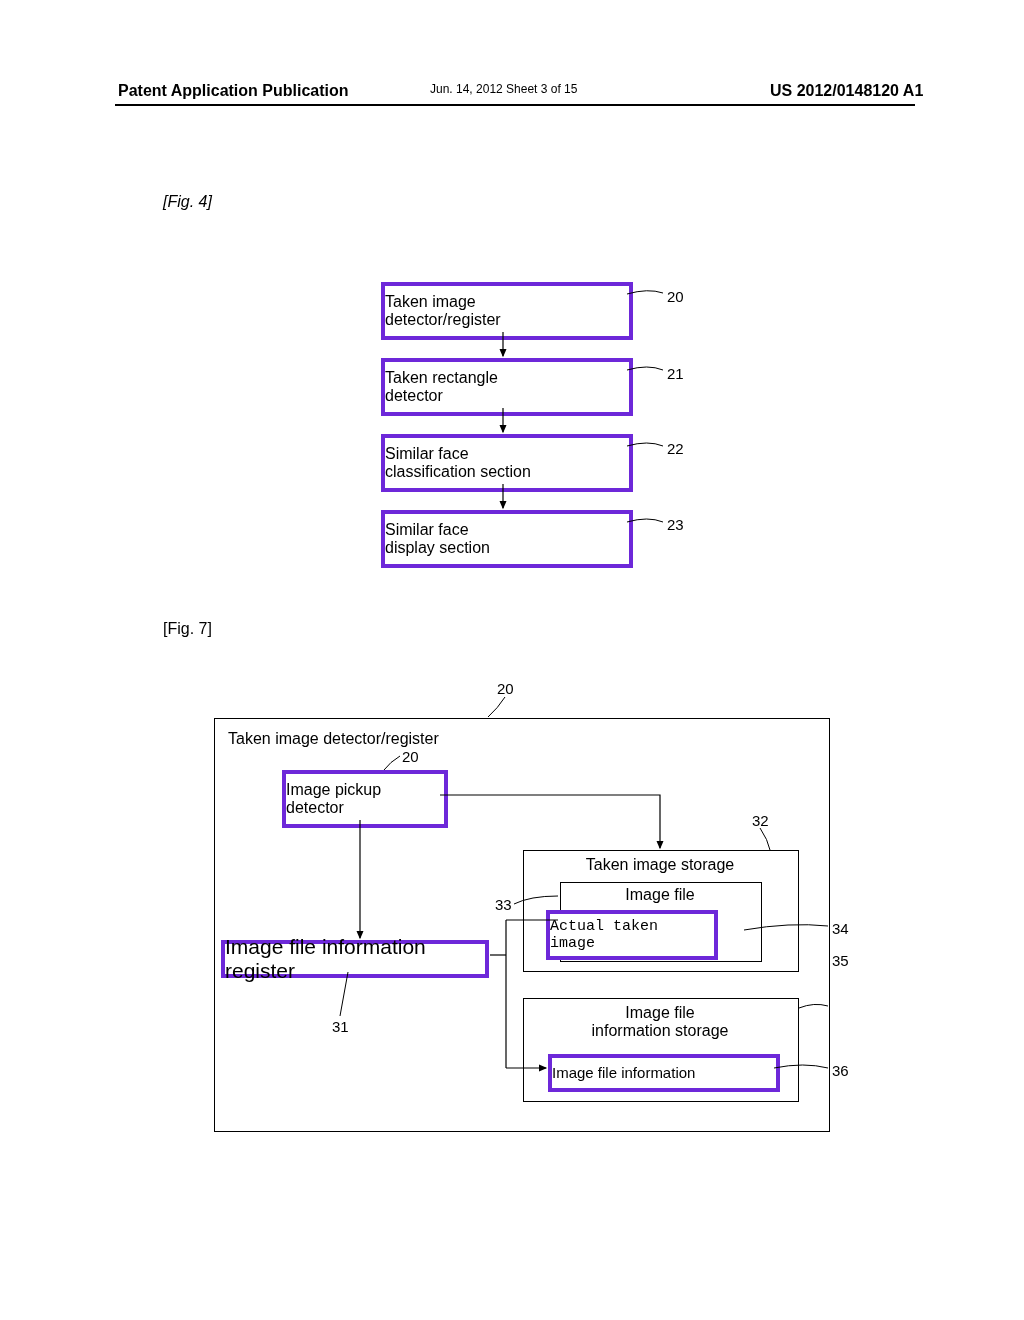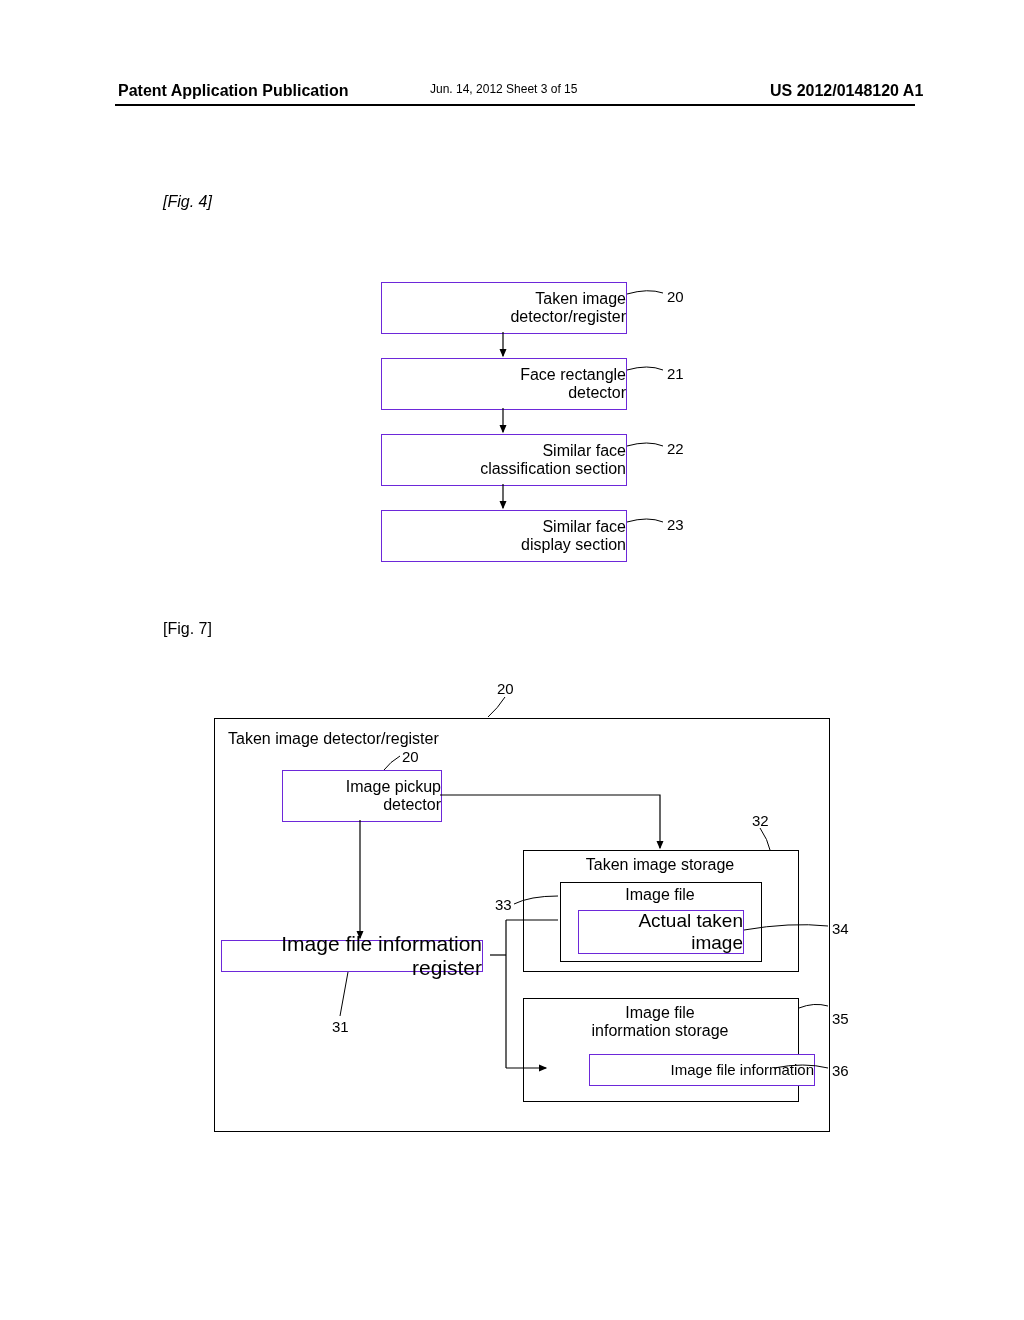--- a/index.html
+++ b/index.html
@@ -46,22 +46,22 @@
   }
 
   .fig-label {
     position: absolute;
     font-size: 16px;
   }
 
   
   .box {
     position: absolute;
-    border: 1px solid #6d28d9;
-    text-align: right;
+    border: 4px solid #6d28d9;
+    text-align: left;
     display: flex;
     flex-direction: column;
     justify-content: center;
     font-size: 16px;
     line-height: 1.15;
     background: #fff;
   }
   .leader {
     position: absolute;
     font-size: 15px;
@@ -82,21 +82,21 @@
   <span class="left">Patent Application Publication</span>
   <span class="center">Jun. 14, 2012   Sheet 3 of 15</span>
   <span class="right">US 2012/0148120 A1</span>
 </div>
 <div class="header-rule"></div>
 
 <div class="fig-label" style="left:163px; top:193px;font-style:italic;">[Fig. 4]</div>
 
 <div class="box" style="left: 381px; top: 282px; width: 244px; height: 50px; white-space: pre;">Taken image
 detector/register</div>
-<div class="box" style="left: 381px; top: 358px; width: 244px; height: 50px; white-space: pre;">Face rectangle
+<div class="box" style="left: 381px; top: 358px; width: 244px; height: 50px; white-space: pre;">Taken rectangle
 detector</div>
 <div class="box" style="left: 381px; top: 434px; width: 244px; height: 50px; white-space: pre;">Similar face
 classification section</div>
 <div class="box" style="left: 381px; top: 510px; width: 244px; height: 50px; white-space: pre;">Similar face
 display section</div>
 
 <span class="leader" style="left:667px; top:288px;">20</span>
 <span class="leader" style="left:667px; top:365px;text-align:right;">21</span>
 <span class="leader" style="left:667px; top:440px;">22</span>
 <span class="leader" style="left:667px; top:516px;">23</span>
@@ -114,38 +114,38 @@
 detector</div>
 
 <span class="leader" style="left:752px; top:812px;text-align:right;">32</span>
 
 <div style="position:absolute; left:523px; top:850px; width:274px; height:120px; border:1px solid #000;"></div>
 <div style="position:absolute; left:533px; top:856px; font-size:16px; width:254px; text-align:center;">Taken image storage</div>
 
 <div style="position:absolute; left:560px; top:882px; width:200px; height:78px; border:1px solid #000;"></div>
 <div style="position:absolute; left:560px; top:886px; width:200px; text-align:center; font-size:16px;">Image file</div>
 
-<div class="box" style="left: 578px; top: 910px; width: 164px; height: 42px; font-size: 19px; white-space: pre;">Actual taken
+<div class="box" style="left: 546px; top: 910px; width: 164px; height: 42px; font-size: 15px; white-space: pre; font-family: Liberation Mono, monospace;">Actual taken
 image</div>
 
 <span class="leader" style="left:495px; top:896px;">33</span>
 
 <span class="leader" style="left:832px; top:920px;">34</span>
 
 <div class="box" style="left:221px; top:940px; width:260px; height:30px; font-size:21px;">Image file information register</div>
 
 <span class="leader" style="left:332px; top:1018px;">31</span>
 
 <div style="position:absolute; left:523px; top:998px; width:274px; height:102px; border:1px solid #000;"></div>
 <div style="position:absolute; left:523px; top:1004px; width:274px; text-align:center; font-size:16px; line-height:1.15; white-space:pre;">Image file
 information storage</div>
 
-<div class="box" style="left:548px; top:1054px; width:224px; height:30px; font-size:15px;margin-left:41px;">Image file information</div>
+<div class="box" style="left:548px; top:1054px; width:224px; height:30px; font-size:15px;">Image file information</div>
 
-<span class="leader" style="left:832px; top:1010px;">35</span>
+<span class="leader" style="left:832px; top:952px;">35</span>
 
 <span class="leader" style="left:832px; top:1062px;">36</span>
 
 <svg class="overlay" width="1024" height="1320">
   <defs>
     <marker id="arrow" markerWidth="8" markerHeight="8" refX="6" refY="3" orient="auto">
       <path d="M0,0 L7,3 L0,6 Z" fill="#000"></path>
     </marker>
   </defs>
 

